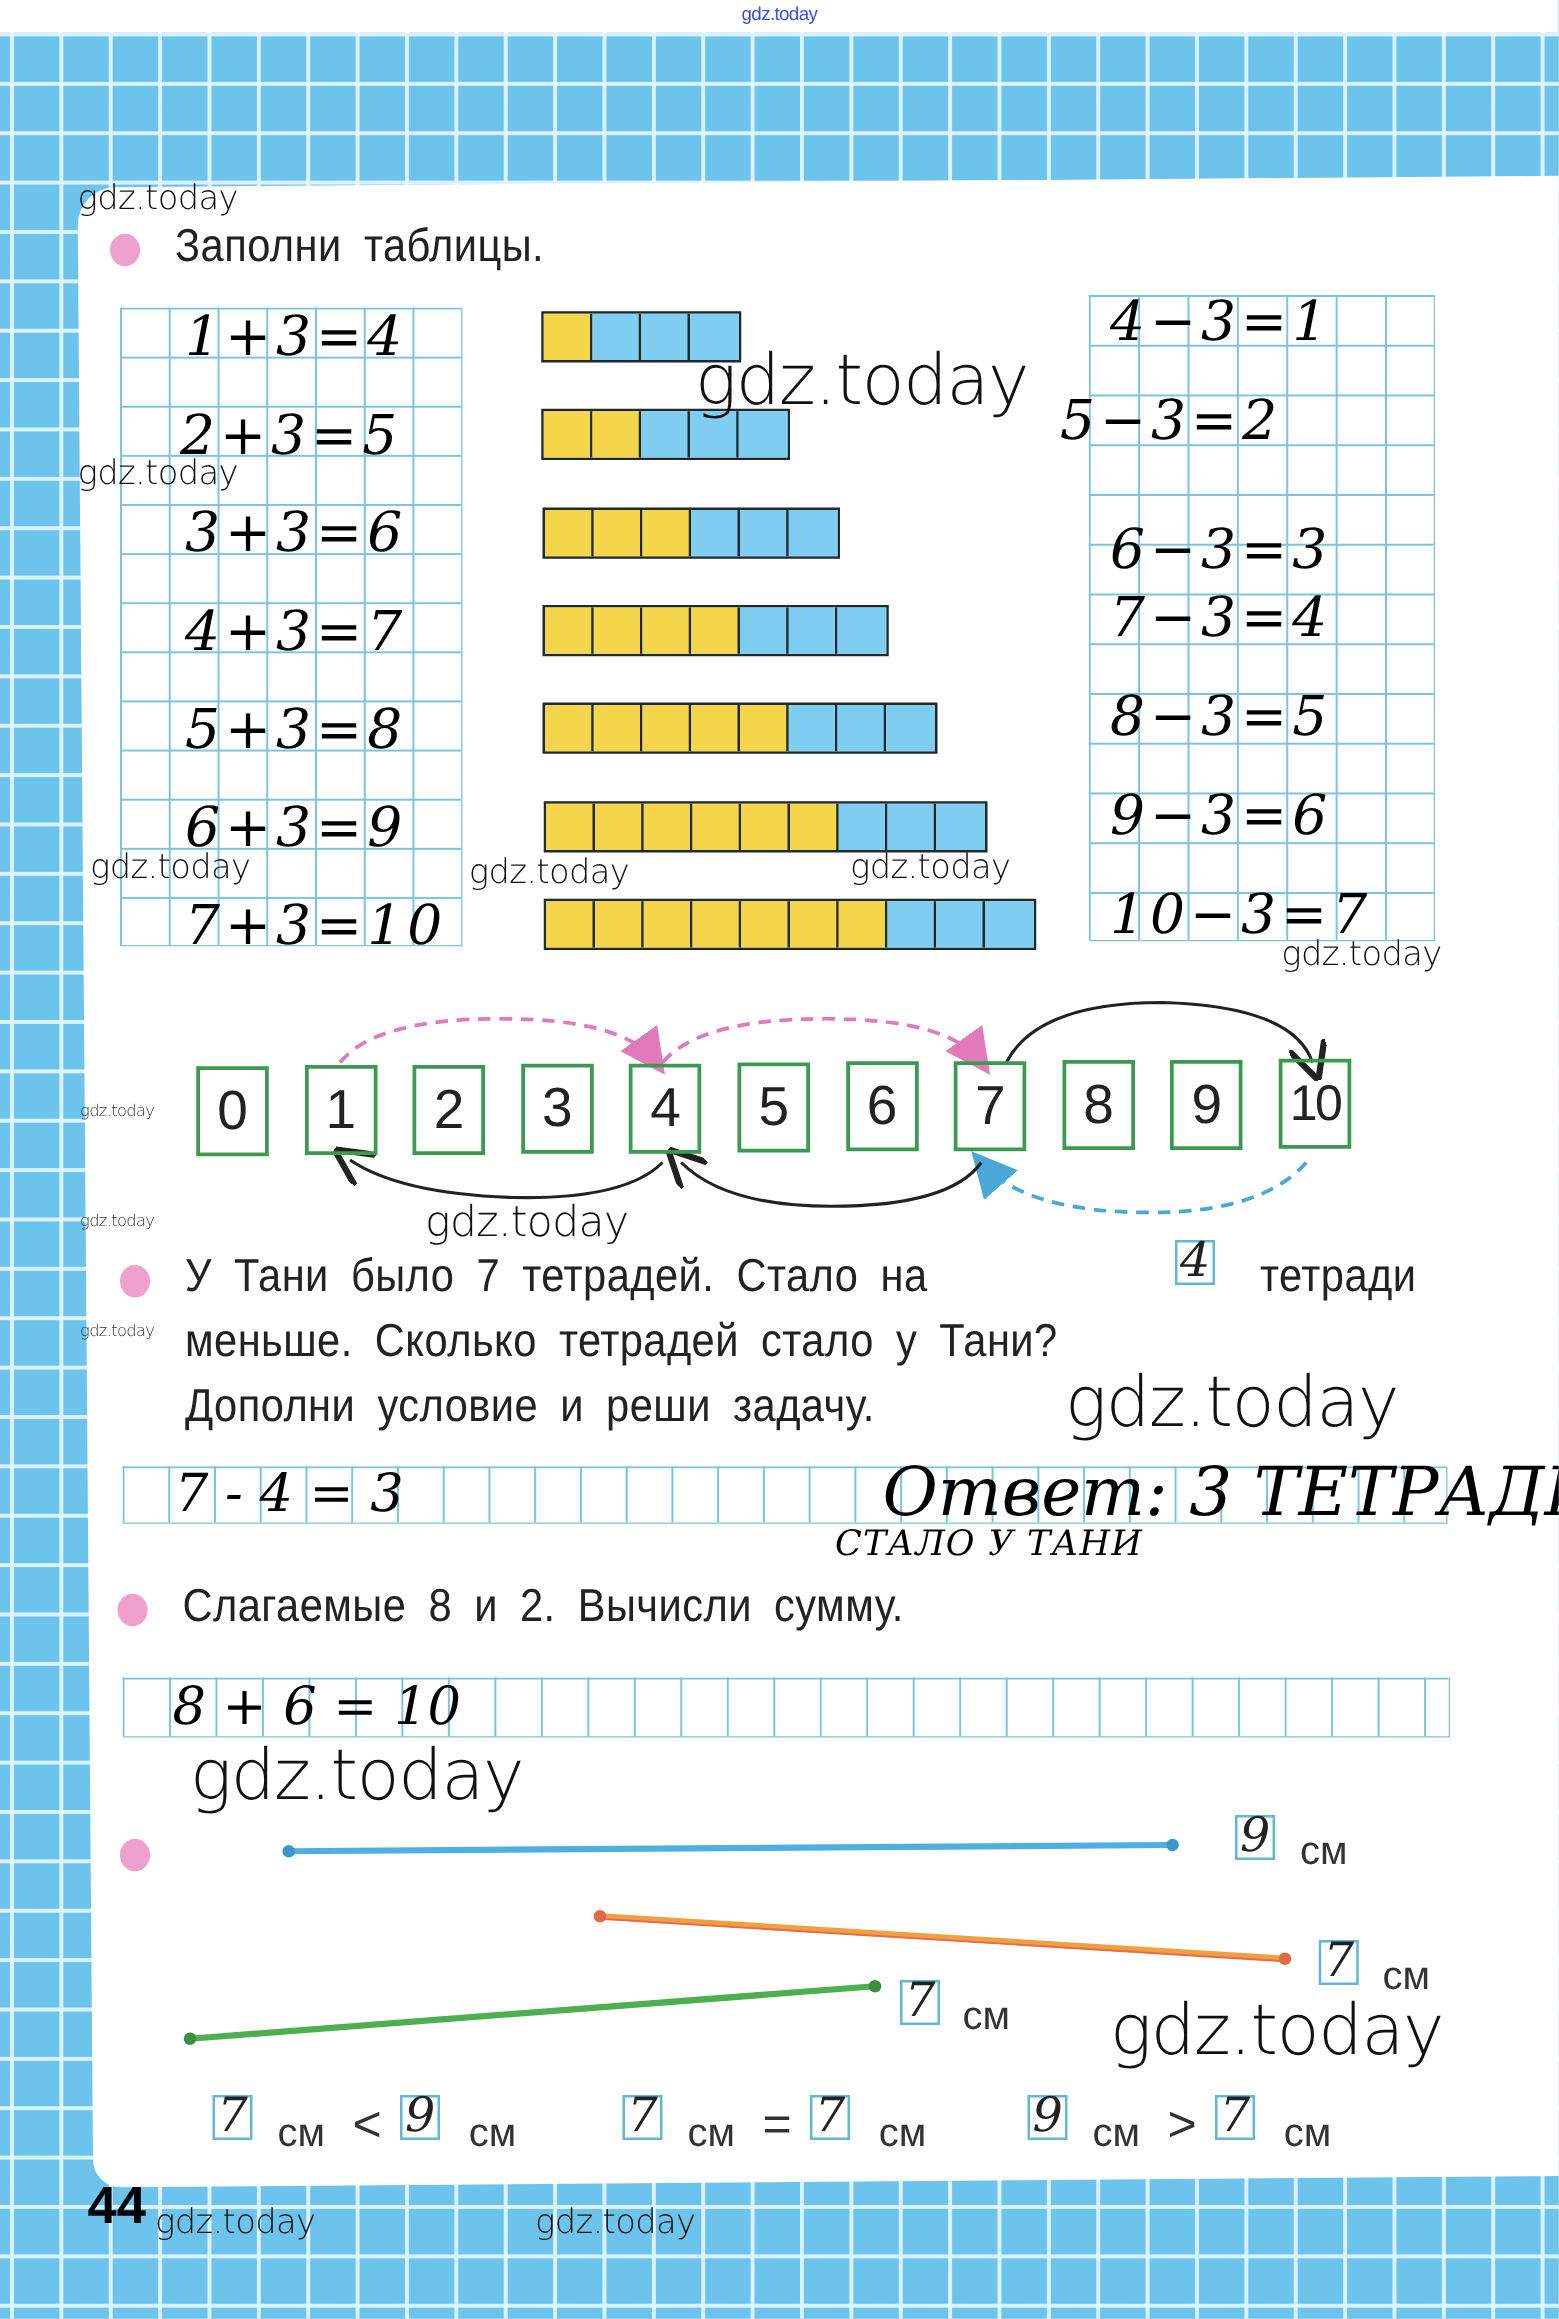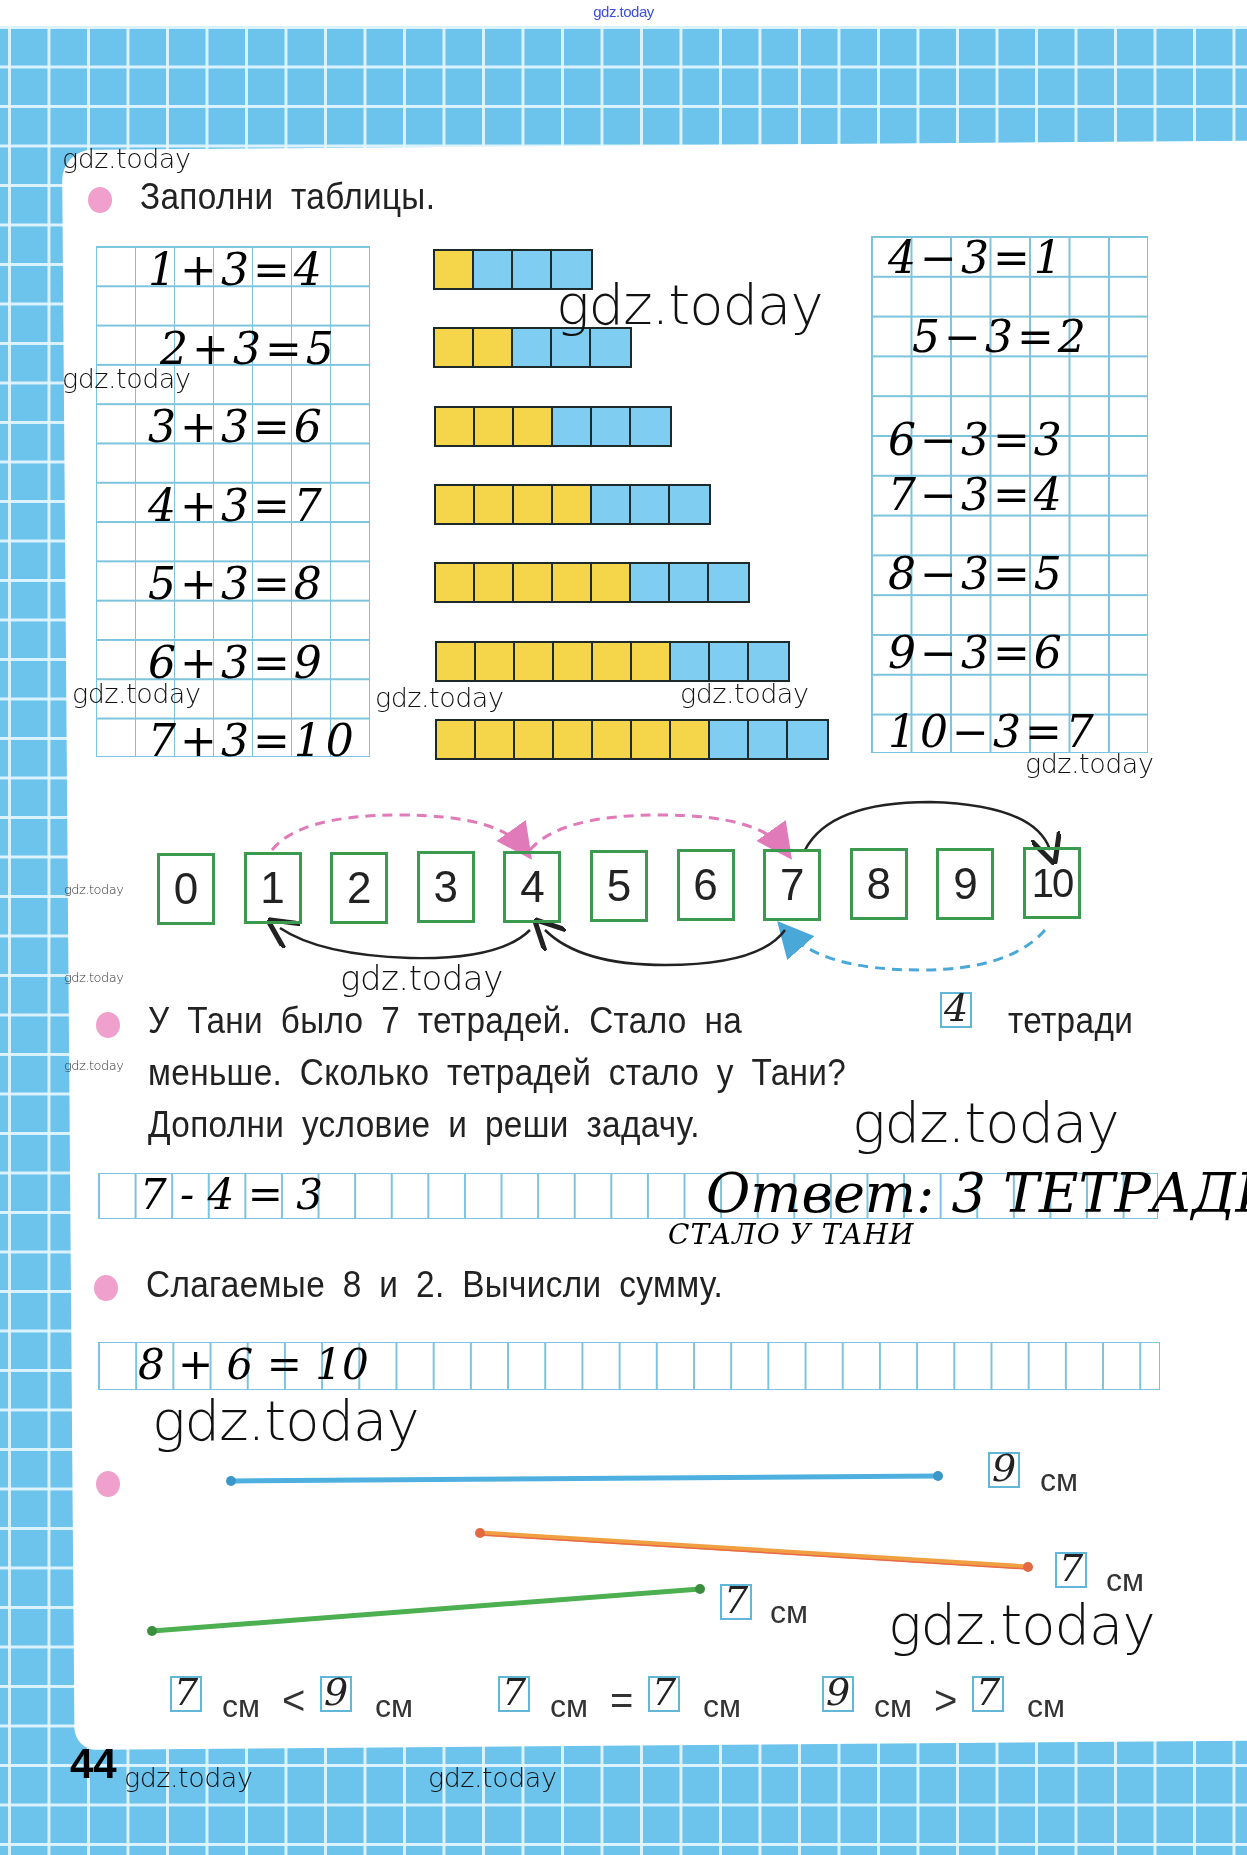--- a/index.html
+++ b/index.html
@@ -71,21 +71,21 @@
 
 <div class="card"></div>
 
 <div class="wm s" style="left:62px;top:143px;">gdz.today</div>
 <div class="bullet" style="left:88px;top:187px;"></div>
 <div class="task-text" style="left:140px;top:176px;">Заполни таблицы.</div>
 
 <div class="grid" style="left:96px;top:246px;width:274px;height:511px;background-size:39px 39.3px;"></div>
 <div id="add-rows">
     <div class="hw eq" style="left:148px;top:244px;"><span>1</span><span>+</span><span>3</span><span>=</span><span>4</span></div>
-    <div class="hw eq" style="left:160px;top:322.5px;"><span>2</span><span>+</span><span>3</span><span>=</span><span>5</span></div>
+    <div class="hw eq" style="left:144px;top:322.5px;"><span>2</span><span>+</span><span>3</span><span>=</span><span>5</span></div>
     <div class="hw eq" style="left:148px;top:401px;"><span>3</span><span>+</span><span>3</span><span>=</span><span>6</span></div>
     <div class="hw eq" style="left:148px;top:479.5px;"><span>4</span><span>+</span><span>3</span><span>=</span><span>7</span></div>
     <div class="hw eq" style="left:148px;top:558px;"><span>5</span><span>+</span><span>3</span><span>=</span><span>8</span></div>
     <div class="hw eq" style="left:148px;top:636.5px;"><span>6</span><span>+</span><span>3</span><span>=</span><span>9</span></div>
     <div class="hw eq" style="left:148px;top:715px;font-style:italic;"><span>7</span><span>+</span><span>3</span><span>=</span><span>10</span></div>
   </div>
 
 <div id="bars">
     <div class="bar" style="left:433px;top:249px;">
       <div class="c y"></div>
@@ -148,21 +148,21 @@
       <div class="c y"></div>
       <div class="c b"></div>
       <div class="c b"></div>
       <div class="c b"></div>
     </div>
   </div>
 
 <div class="grid" style="left:871px;top:236px;width:277px;height:517px;background-size:39.5px 39.8px;"></div>
 <div id="sub-rows">
     <div class="hw eq" style="left:888px;top:232px;"><span>4</span><span>−</span><span>3</span><span>=</span><span>1</span></div>
-    <div class="hw eq" style="left:912px;top:311px;text-align:center;"><span>5</span><span>−</span><span>3</span><span>=</span><span>2</span></div>
+    <div class="hw eq" style="left:848px;top:311px;text-align:center;"><span>5</span><span>−</span><span>3</span><span>=</span><span>2</span></div>
     <div class="hw eq" style="left:888px;top:390px;margin-top:24px;"><span>6</span><span>−</span><span>3</span><span>=</span><span>3</span></div>
     <div class="hw eq" style="left:888px;top:469px;"><span>7</span><span>−</span><span>3</span><span>=</span><span>4</span></div>
     <div class="hw eq" style="left:888px;top:548px;"><span>8</span><span>−</span><span>3</span><span>=</span><span>5</span></div>
     <div class="hw eq" style="left:888px;top:627px;"><span>9</span><span>−</span><span>3</span><span>=</span><span>6</span></div>
     <div class="hw eq" style="left:888px;top:706px;"><span>10</span><span>−</span><span>3</span><span>=</span><span>7</span></div>
   </div>
 
 <div class="wm l" style="left:556px;top:272px;">gdz.today</div>
 <div class="wm s" style="left:62px;top:363px;">gdz.today</div>
 <div class="wm s" style="left:72px;top:678px;">gdz.today</div>

